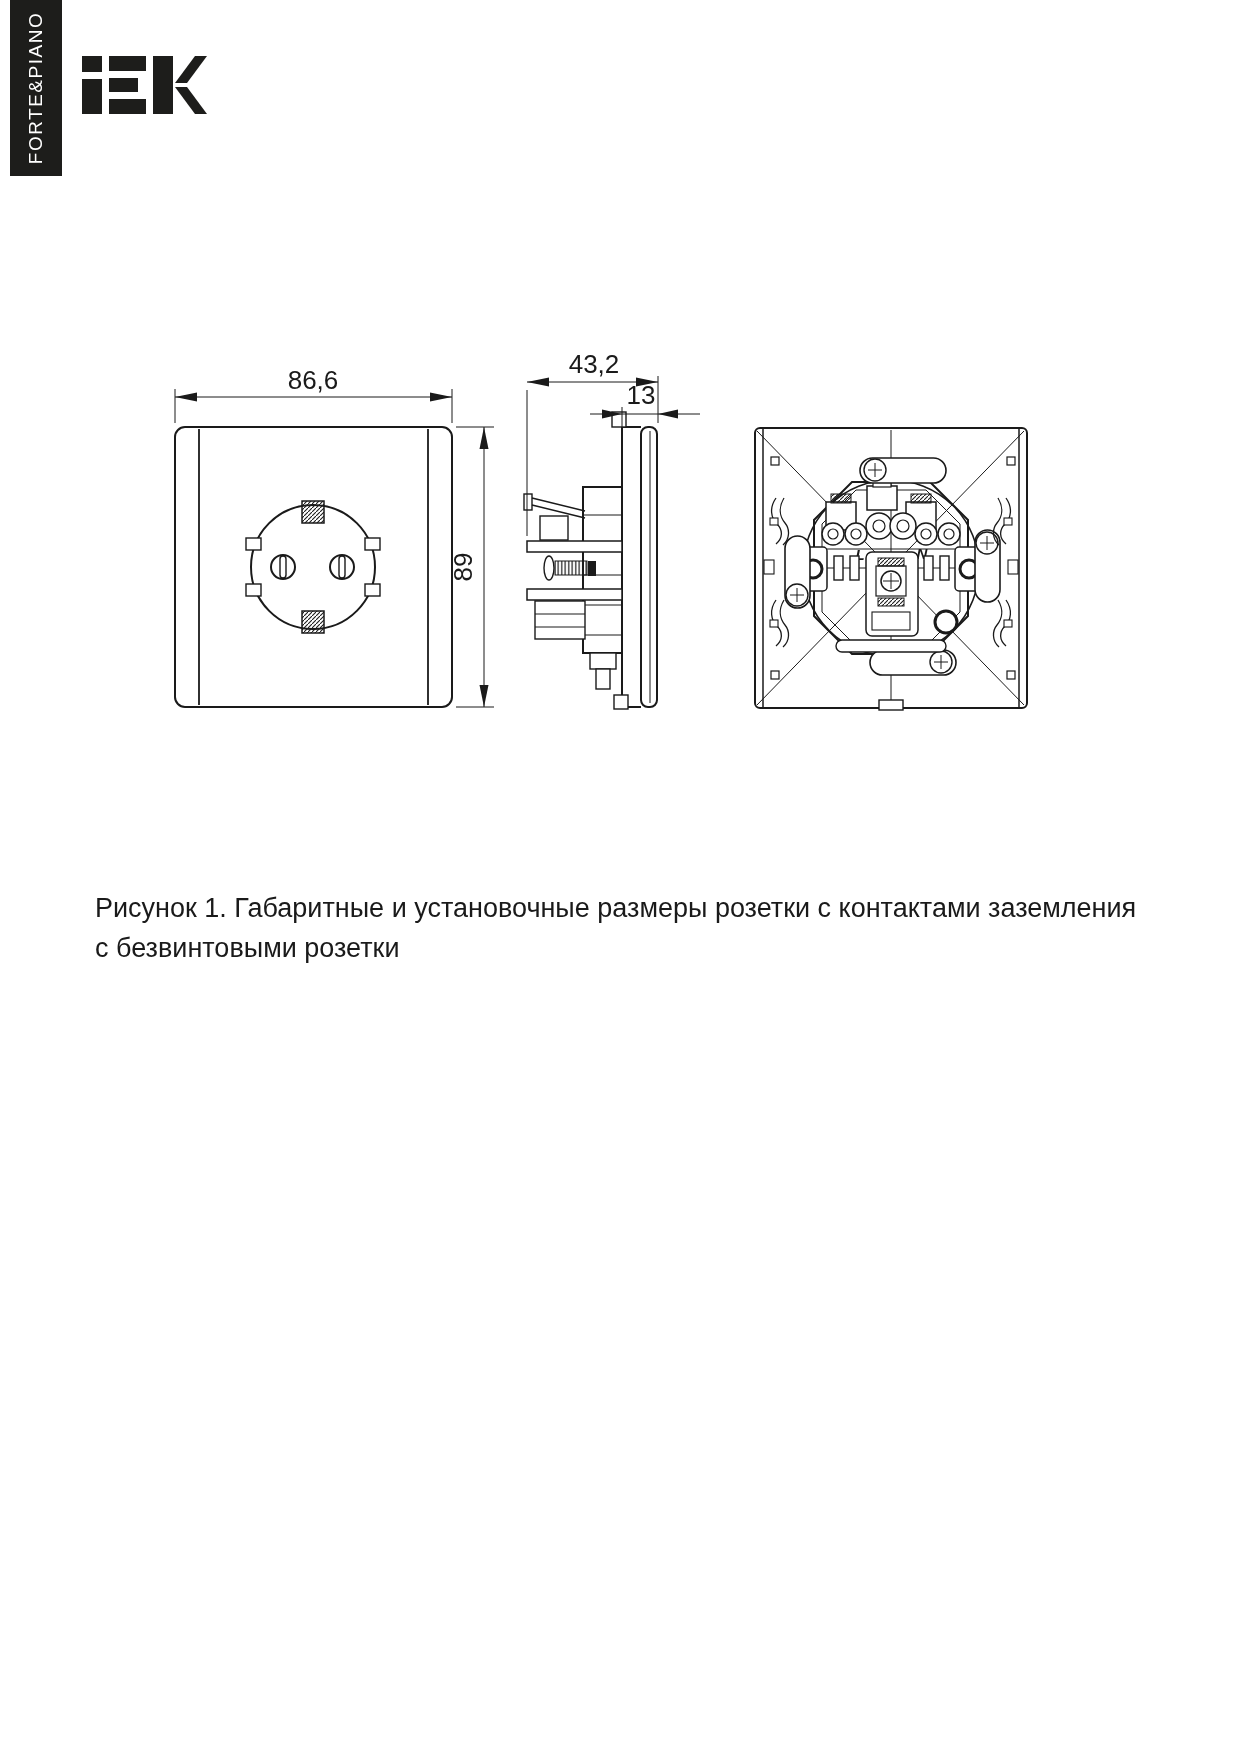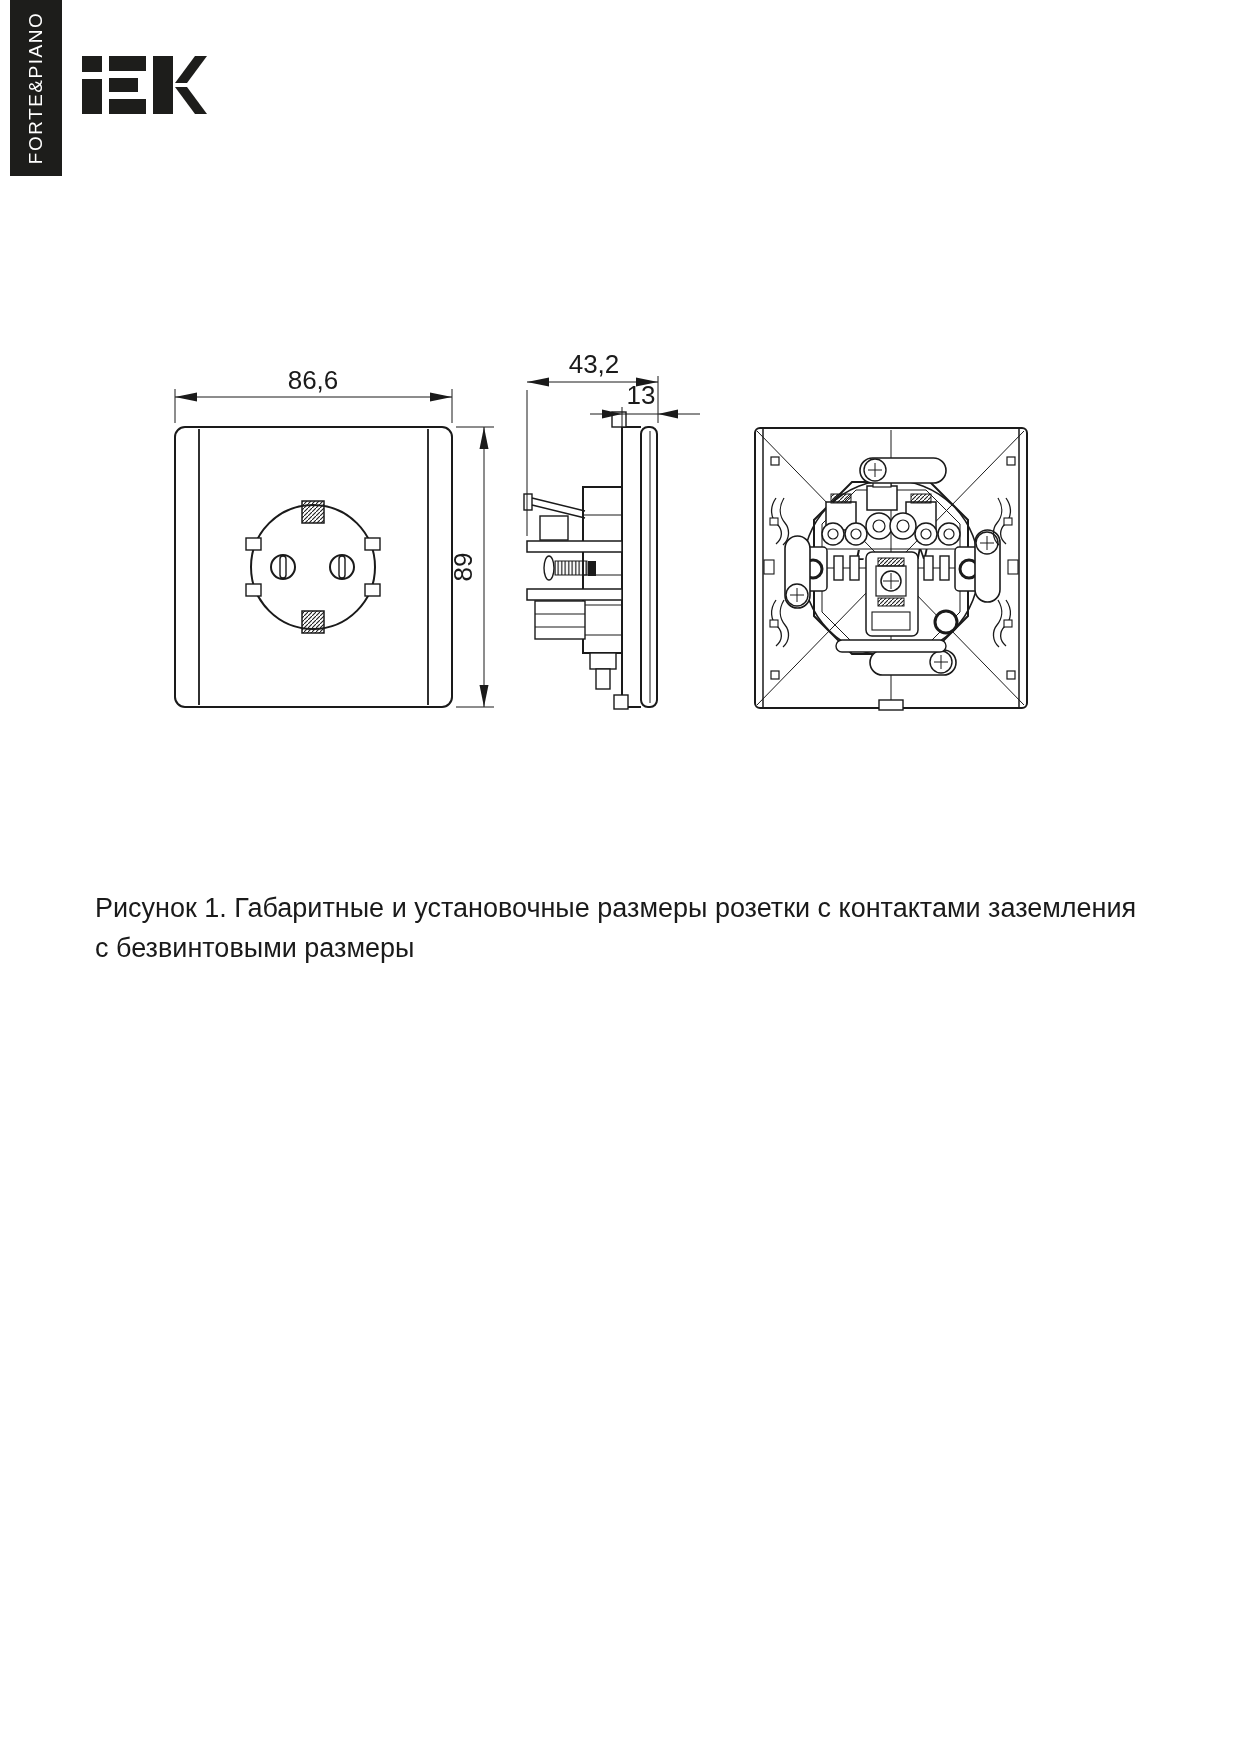--- a/index.html
+++ b/index.html
@@ -249,16 +249,16 @@
 
       <use href="#sclip" transform="translate(776,498)"></use>
       <use href="#sclip" transform="translate(776,600)"></use>
       <use href="#sclip" transform="translate(1006,498) scale(-1,1)"></use>
       <use href="#sclip" transform="translate(1006,600) scale(-1,1)"></use>
     </g>
   </svg>
 
   <div class="caption">
     <div>Рисунок 1. Габаритные и установочные размеры розетки с контактами заземления</div>
-    <div>с безвинтовыми размеры</div>
+    <div>с безвинтовыми розетки</div>
   </div>
 
 </div>
 
 </body></html>

